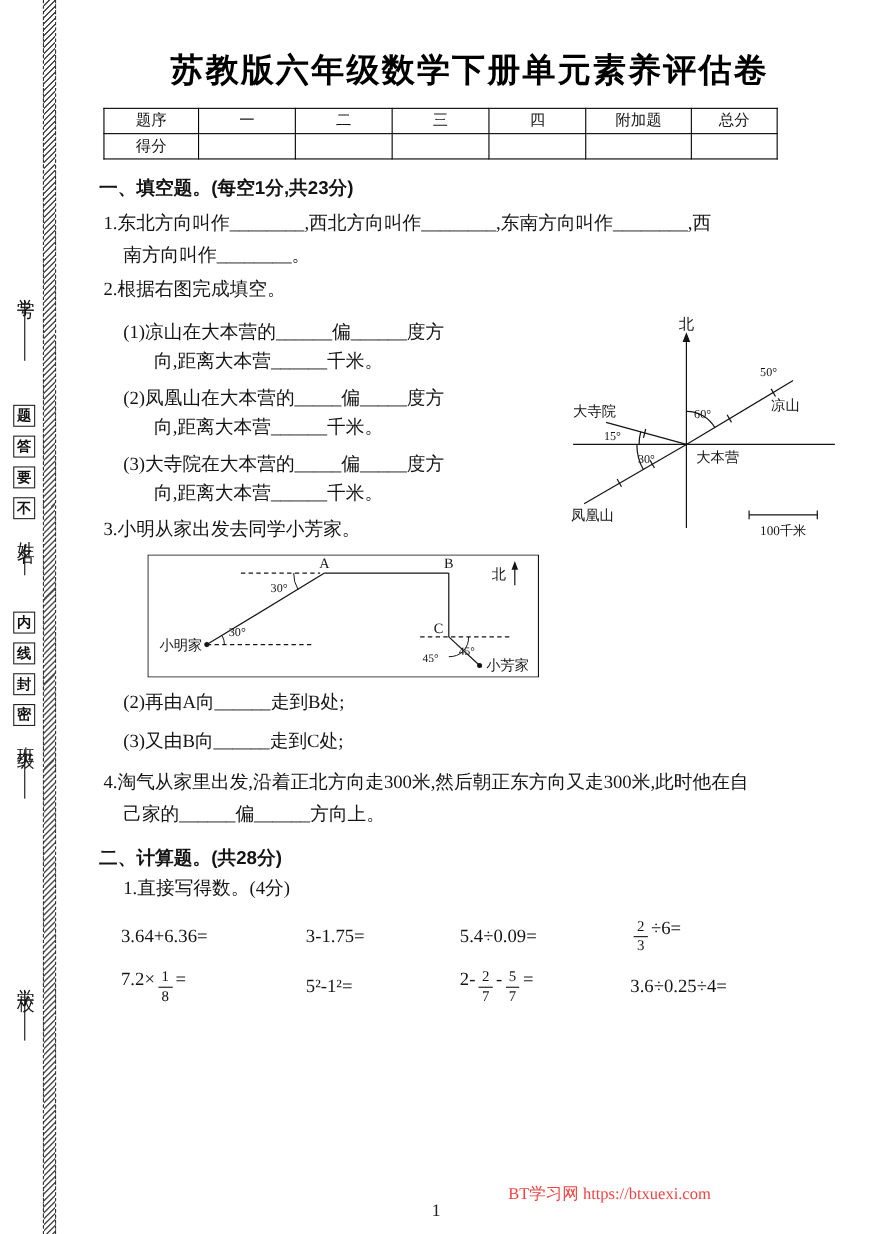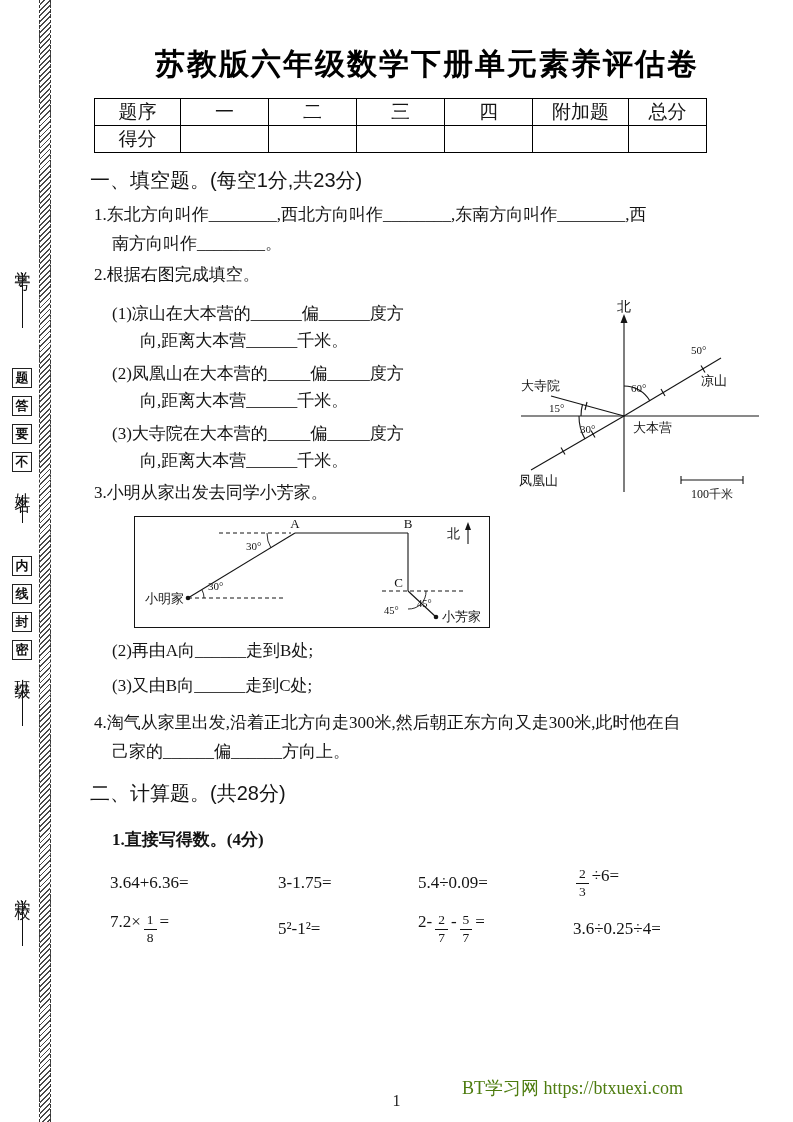--- a/index.html
+++ b/index.html
@@ -24,40 +24,40 @@
   }
   
   .main { position:absolute; left:88px; top:0; width:678px; font-size:17px; }
   .title {
     padding-top:44px; text-align:center; font-family:"Liberation Sans","DejaVu Sans",sans-serif;
     font-weight:bold; font-size:30px; letter-spacing:2px; color:#000;
   }
   .subtitle { margin-top:16px; text-align:center; font-size:24px; font-weight:bold; letter-spacing:3px; }
   .info { margin-top:26px; text-align:center; font-size:16px; letter-spacing:1px; }
   table.score { margin:13px 0 0 6px; border-collapse:collapse; width:612px; table-layout:fixed; border:1.6px solid #000; }
-  table.score td { border:1px solid #000; height:23px; text-align:center; font-size:19px; padding:0; }
-  .sec-head { margin:14px 0 0 2px; font-family:"Liberation Sans","DejaVu Sans",sans-serif; font-weight:normal; font-size:20px; }
+  table.score td { border:1px solid #000; height:23px; text-align:center; font-size:14px; padding:0; }
+  .sec-head { margin:14px 0 0 2px; font-family:"Liberation Sans","DejaVu Sans",sans-serif; font-weight:bold; font-size:17px; }
   .q { margin:6px 0 0 6px; padding-left:18px; text-indent:-18px; line-height:29px; white-space:pre-line; }
   .q2intro { margin:4px 0 12px 6px; line-height:26px; }
   .q2block { display:flex; margin-top:6px; }
   .q2left { width:400px; margin-left:24px; }
   .qi { padding-left:28px; text-indent:-28px; line-height:27px; margin-bottom:6px; white-space:pre-line; }
   .q3intro { margin-top:4px; margin-left:-18px; line-height:26px; }
   .q2right { width:255px; }
   .d2wrap { margin:4px 0 0 46px; }
   .q3list { margin:10px 0 0 24px; }
   .q3list p { line-height:25px; margin-bottom:10px; }
-  .sec2sub { margin:20px 0 0 24px; line-height:26px;font-weight:bold; }
+  .sec2sub { margin:4px 0 0 24px; line-height:26px; }
   .calc-row { display:grid; grid-template-columns:168px 140px 155px auto; margin-left:22px; align-items:center; height:40px; }
   .calc-row.r1 { margin-top:10px; }
   .calc-row.r2 { margin-top:6px; }
   .calc-cell { display:flex; align-items:flex-start; white-space:nowrap; font-size:17px; }
   .frac { display:inline-flex; flex-direction:column; align-items:center; font-size:13.5px; line-height:1.25; margin:0 3px; }
   .frac .fn { border-bottom:1px solid #111; padding:0 3px; }
-  .footer { position:absolute; left:462px; top:1076px; font-size:18px; color:#4d7c0f; }
+  .footer { position:absolute; left:462px; top:1076px; font-size:15px; color:#ef4444; }
   .pagenum { position:absolute; left:0; top:1092px; width:100%; text-align:center; font-size:16px; color:#222; }
   svg { display:block; }
   svg text { font-family:"Liberation Serif","DejaVu Serif",serif; }
 </style>
 </head>
 <body>
 
 <div class="page">
 
   <div class="side">

